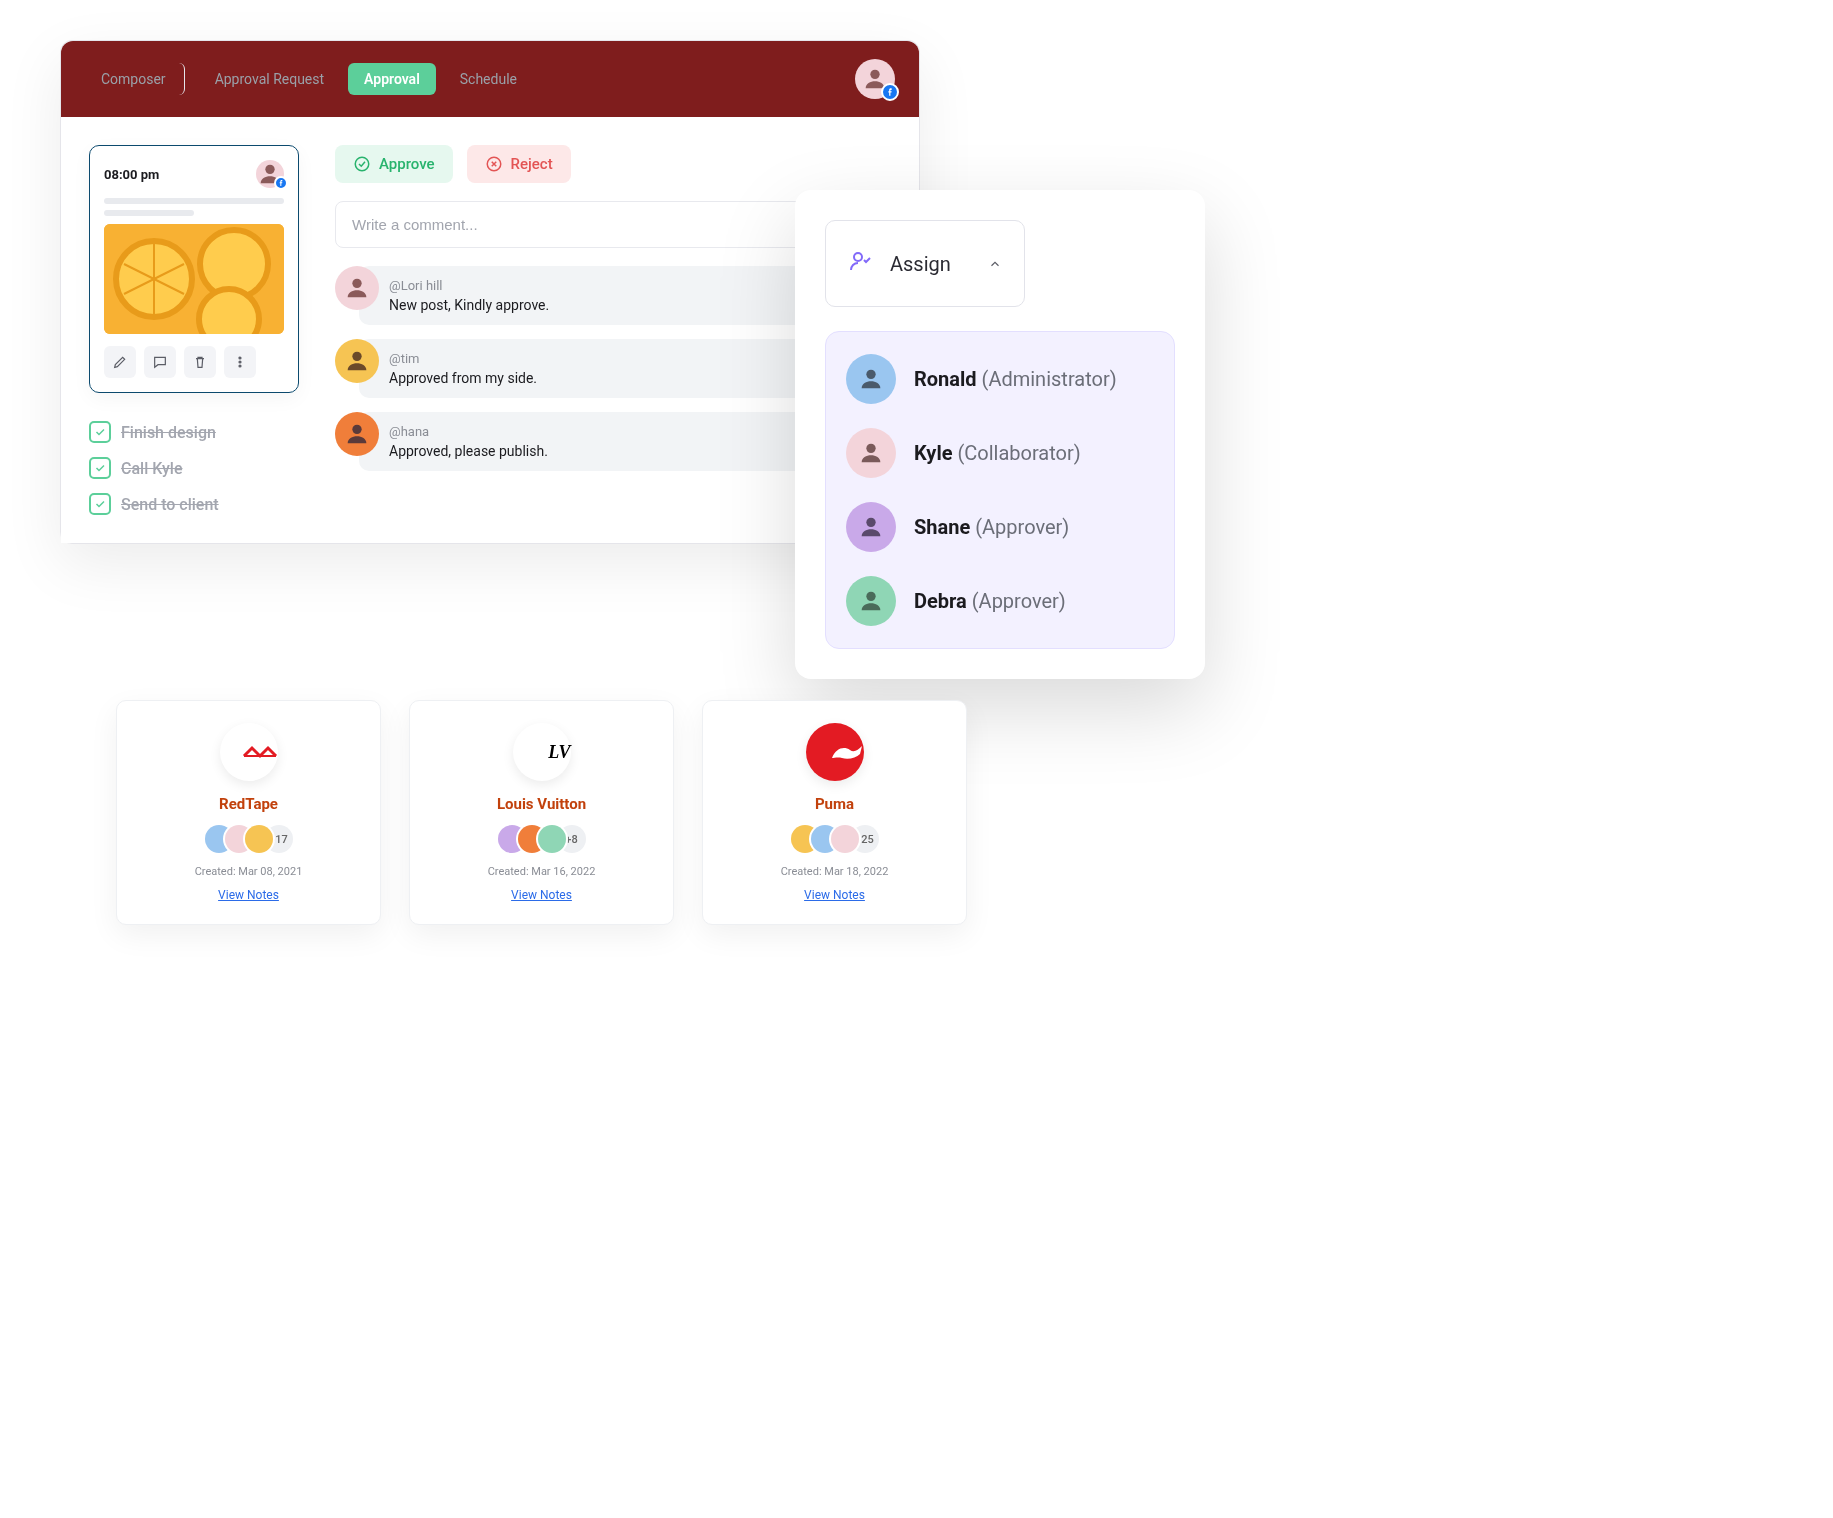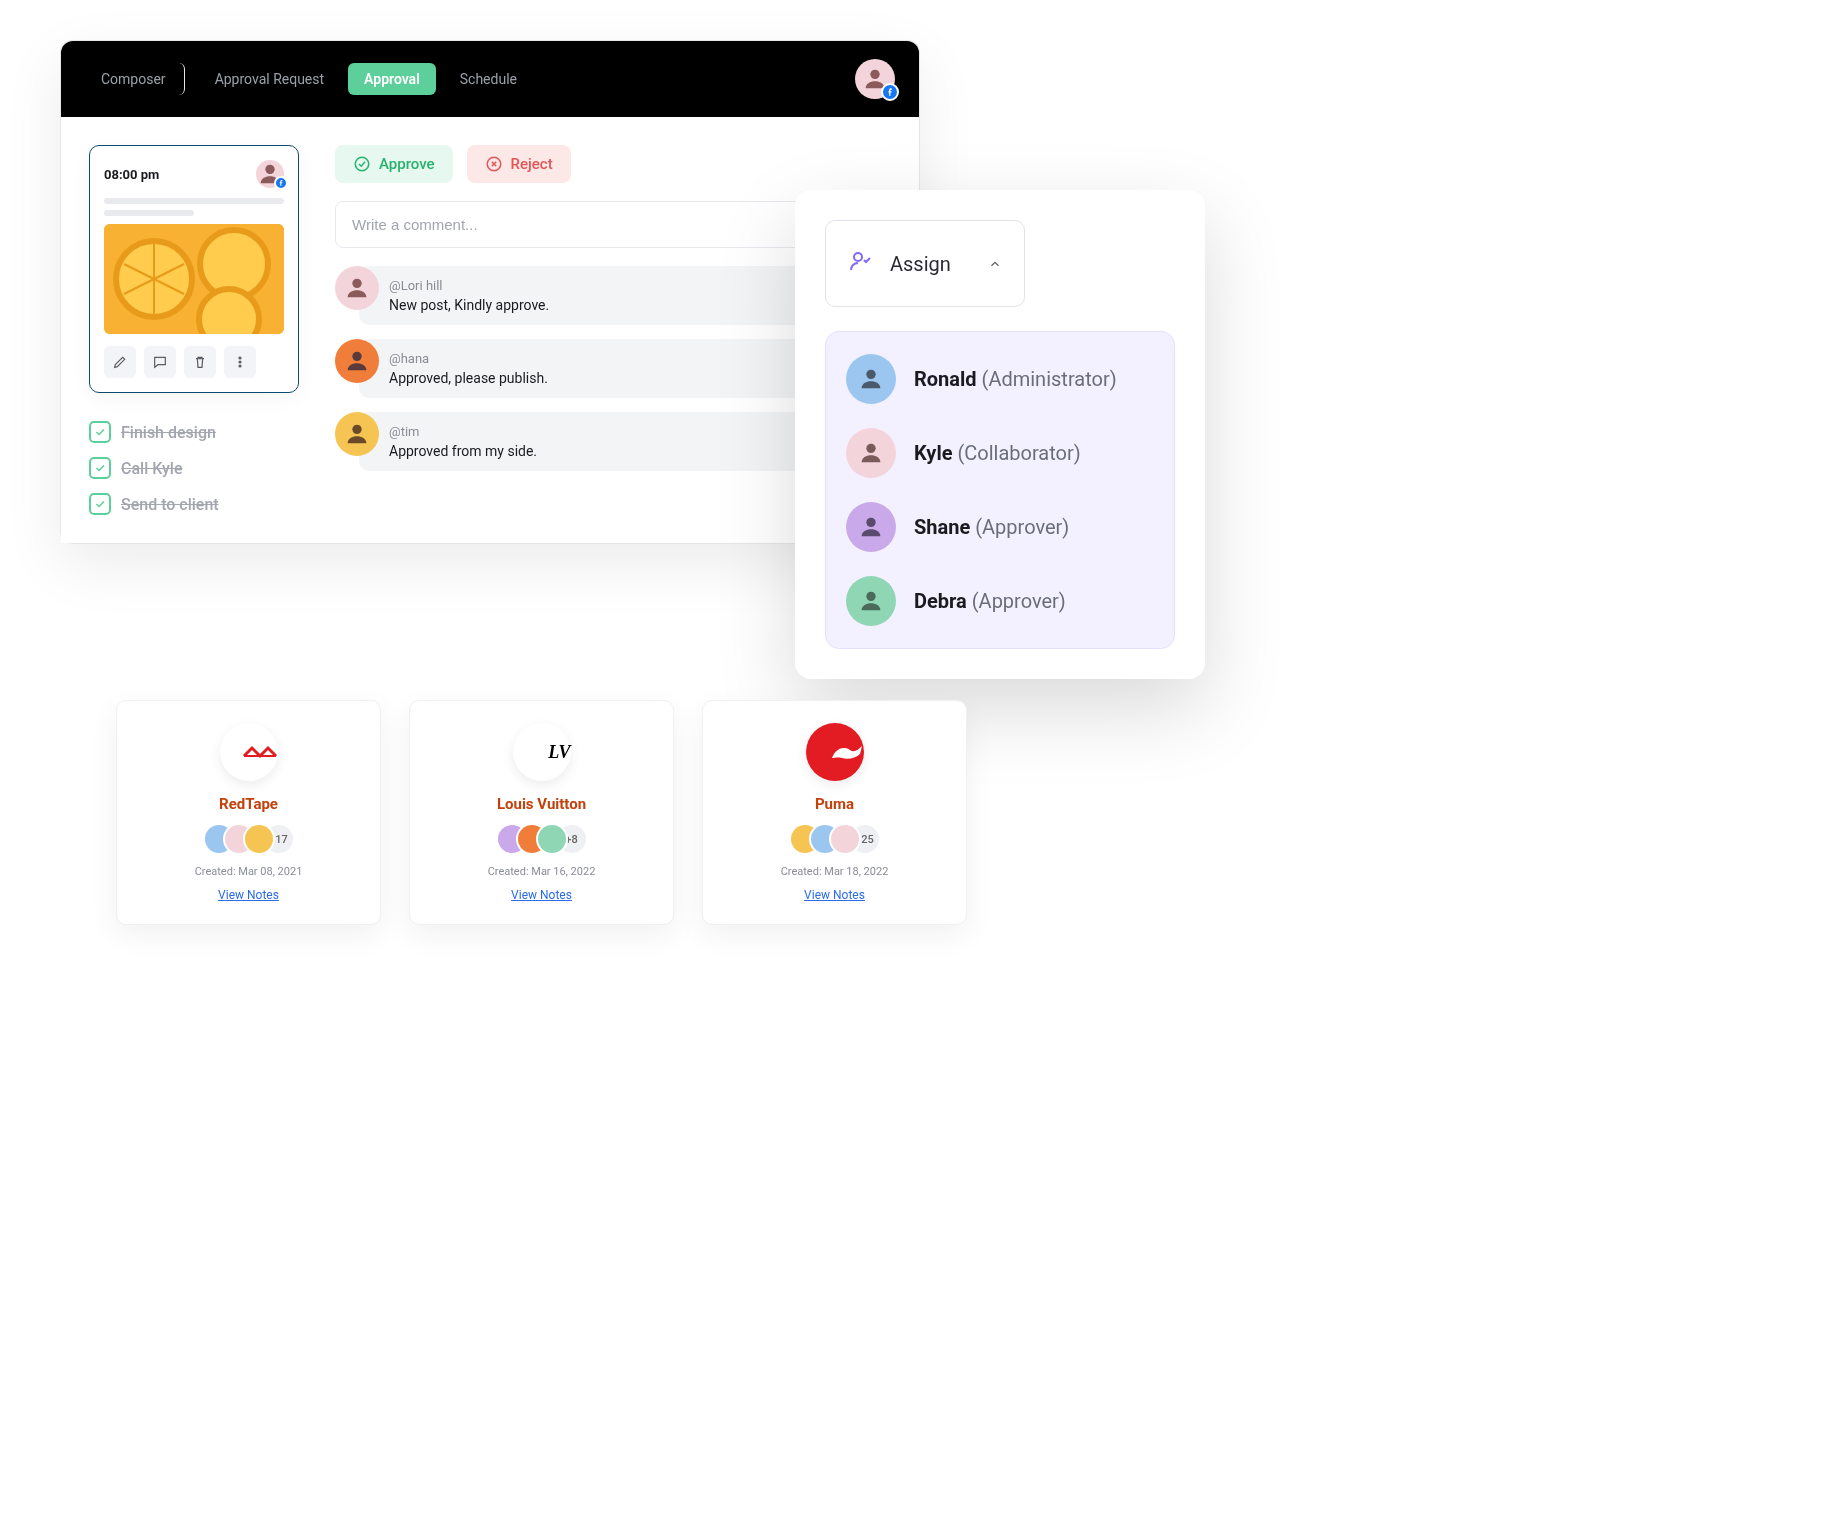--- a/index.html
+++ b/index.html
@@ -22,21 +22,21 @@
   border-radius: 12px;
   box-shadow: 0 20px 60px rgba(0,0,0,0.08);
   overflow: visible;
   width: 860px;
 }
 .topbar {
   display: flex;
   align-items: center;
   padding: 18px 24px;
   gap: 8px;
-  background: #000000;
+  background: #7f1d1d;
   border-top-left-radius: 12px;
   border-top-right-radius: 12px;
 }
 .tab {
   padding: 8px 16px;
   color: #9aa0a8;
   font-size: 14px;
   cursor: pointer;
   border-radius: 6px;
 }
@@ -347,41 +347,41 @@
                   <circle cx="12" cy="8" r="4" fill="#8b5a5a"></circle>
                   <path d="M4 20c0-4 4-6 8-6s8 2 8 6" fill="#8b5a5a"></path>
                 </svg>
               </div>
             <div class="bubble">
               <div class="mention">@Lori hill</div>
               <div class="text">New post, Kindly approve.</div>
             </div>
           </div>
           <div class="msg">
+            <div class="avatar av-b">
+                <svg viewBox="0 0 24 24">
+                  <circle cx="12" cy="8" r="4" fill="#6b4a2a"></circle>
+                  <path d="M4 20c0-4 4-6 8-6s8 2 8 6" fill="#6b4a2a"></path>
+                </svg>
+              </div>
+            <div class="bubble">
+              <div class="mention">@tim</div>
+              <div class="text">Approved from my side.</div>
+            </div>
+          </div>
+          <div class="msg">
             <div class="avatar av-c">
                 <svg viewBox="0 0 24 24">
                   <circle cx="12" cy="8" r="4" fill="#5a3a3a"></circle>
                   <path d="M4 20c0-4 4-6 8-6s8 2 8 6" fill="#5a3a3a"></path>
                 </svg>
               </div>
             <div class="bubble">
               <div class="mention">@hana</div>
               <div class="text">Approved, please publish.</div>
-            </div>
-          </div>
-          <div class="msg">
-            <div class="avatar av-b">
-                <svg viewBox="0 0 24 24">
-                  <circle cx="12" cy="8" r="4" fill="#6b4a2a"></circle>
-                  <path d="M4 20c0-4 4-6 8-6s8 2 8 6" fill="#6b4a2a"></path>
-                </svg>
-              </div>
-            <div class="bubble">
-              <div class="mention">@tim</div>
-              <div class="text">Approved from my side.</div>
             </div>
           </div>
         </div>
       </div>
 
     </div>
   </div>
 
   <div class="assign-panel">
     <div class="assign-trigger">

